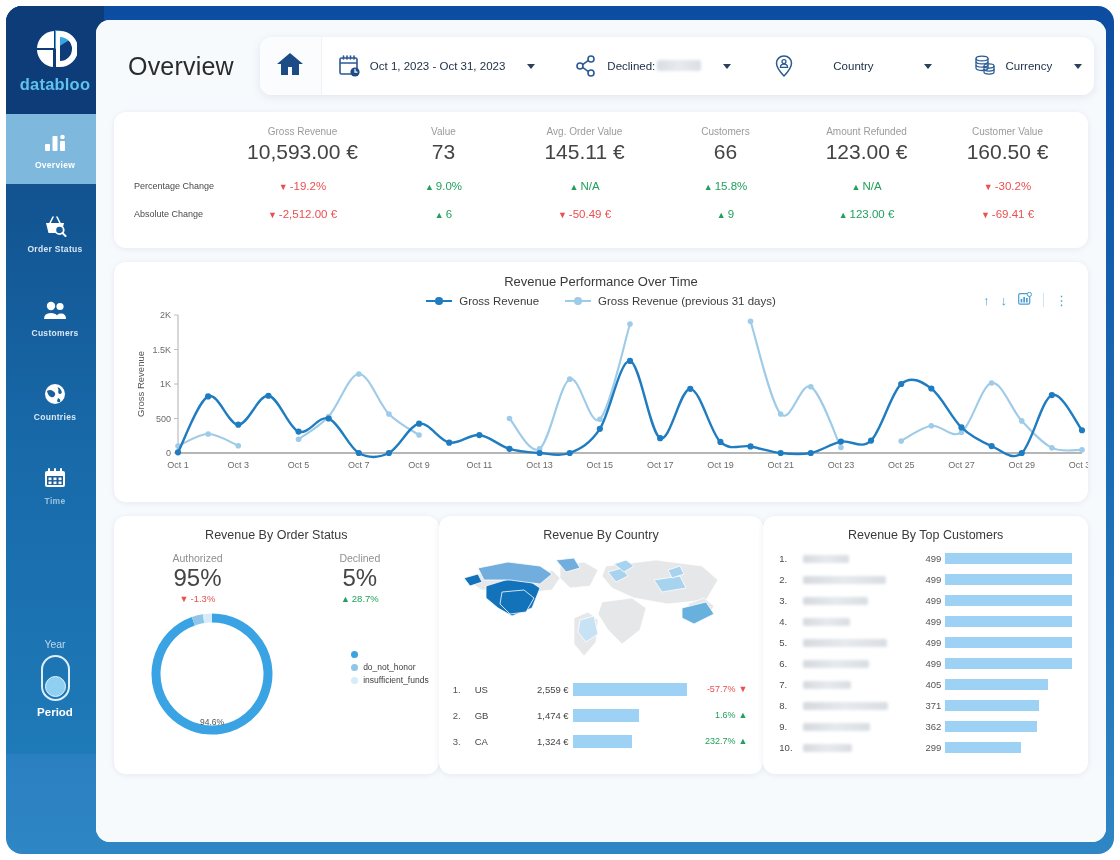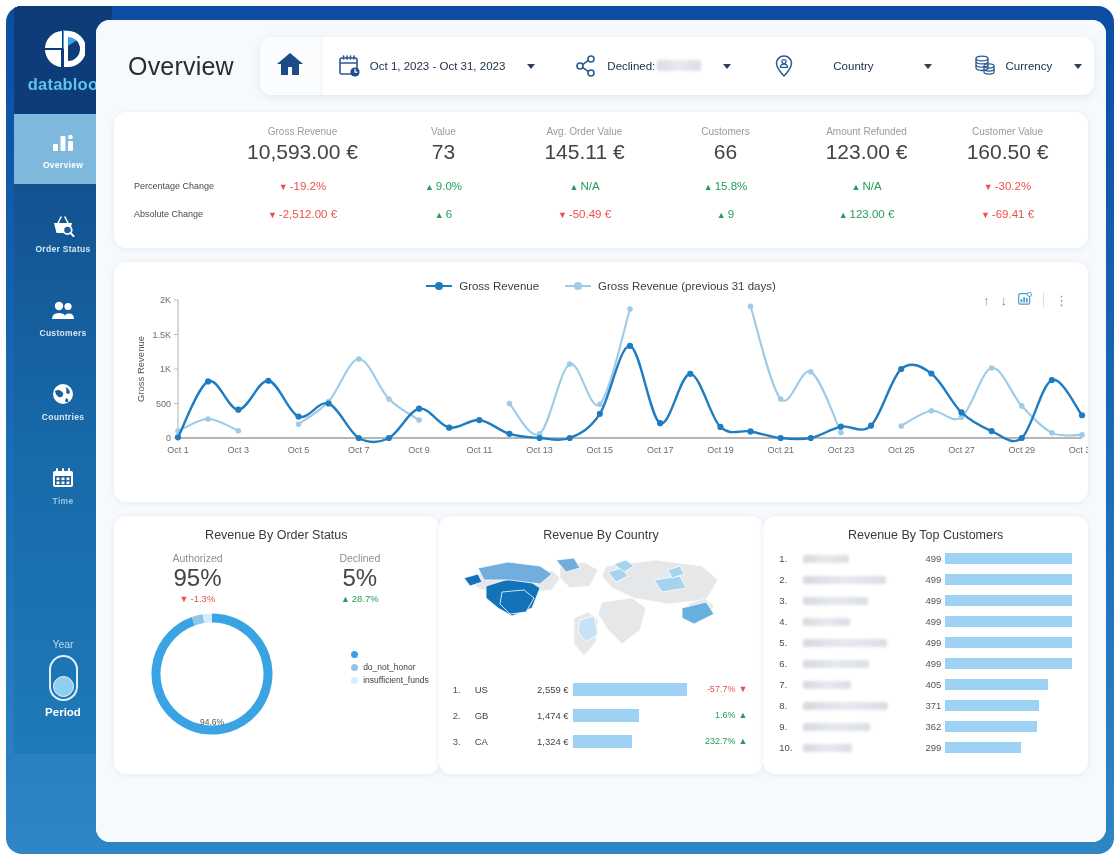--- a/index.html
+++ b/index.html
@@ -19,21 +19,21 @@
   .frame {
     position: absolute;
     left: 6px; top: 6px;
     width: 1108px; height: 848px;
     border-radius: 16px;
     background: linear-gradient(180deg,#0c4da2 0%,#1d6fb8 60%,#2f86c4 100%);
     overflow: hidden;
   }
   
   .sidebar {
-    position: absolute; left: 8px; top: 0;
+    position: absolute; left: 0; top: 0;
     width: 98px; height: 748px;
     background: linear-gradient(180deg,#0d3c78 0%,#12518f 22%,#1869a8 58%,#1f7ab8 100%);
     display: flex; flex-direction: column; align-items: center;
   }
   .logo-box {
     width: 98px; height: 108px;
     display: flex; flex-direction: column; align-items: center; justify-content: center;
     background: #0d3c78;
   }
   .logo-mark { width: 44px; height: 44px; }
@@ -440,20 +440,21 @@
             <div class="kpi-cell neg" style="padding-top:16px"><span class="arrow">▼</span><span>-2,512.00 €</span></div>
             <div class="kpi-cell pos" style="padding-top:16px"><span class="arrow">▲</span><span>6</span></div>
             <div class="kpi-cell neg" style="padding-top:16px"><span class="arrow">▼</span><span>-50.49 €</span></div>
             <div class="kpi-cell pos" style="padding-top:16px"><span class="arrow">▲</span><span>9</span></div>
             <div class="kpi-cell pos" style="padding-top:16px"><span class="arrow">▲</span><span>123.00 €</span></div>
             <div class="kpi-cell neg" style="padding-top:16px"><span class="arrow">▼</span><span>-69.41 €</span></div>
           </div>
         </section>
 
         <section class="card chart-card">
+          <div class="chart-title">Revenue Performance Over Time</div>
 
           <div class="chart-tools">
             <span class="tool">↑</span>
             <span class="tool">↓</span>
             <span class="tool">
               <svg width="14" height="14" viewBox="0 0 14 14">
                 <rect x="0.7" y="1.6" width="11" height="10.6" rx="1.4" fill="none" stroke="#4a9fd4" stroke-width="1.2"></rect>
                 <rect x="2.6" y="7" width="1.7" height="3.5" fill="#4a9fd4"></rect>
                 <rect x="5.3" y="5" width="1.7" height="5.5" fill="#4a9fd4"></rect>
                 <rect x="8" y="6" width="1.7" height="4.5" fill="#4a9fd4"></rect>

